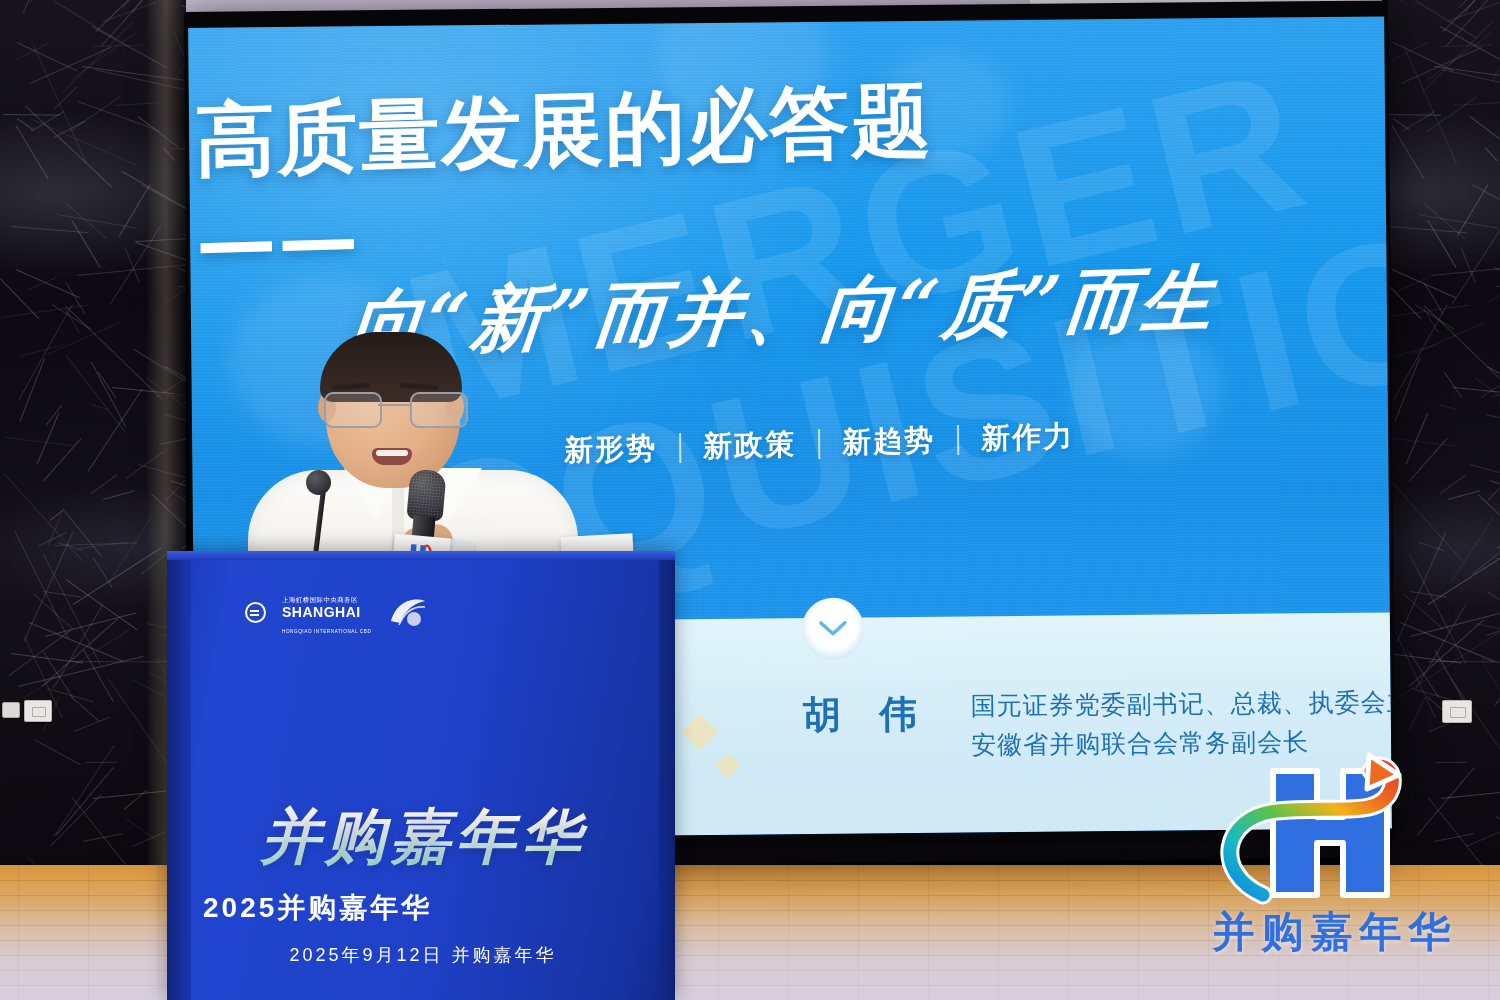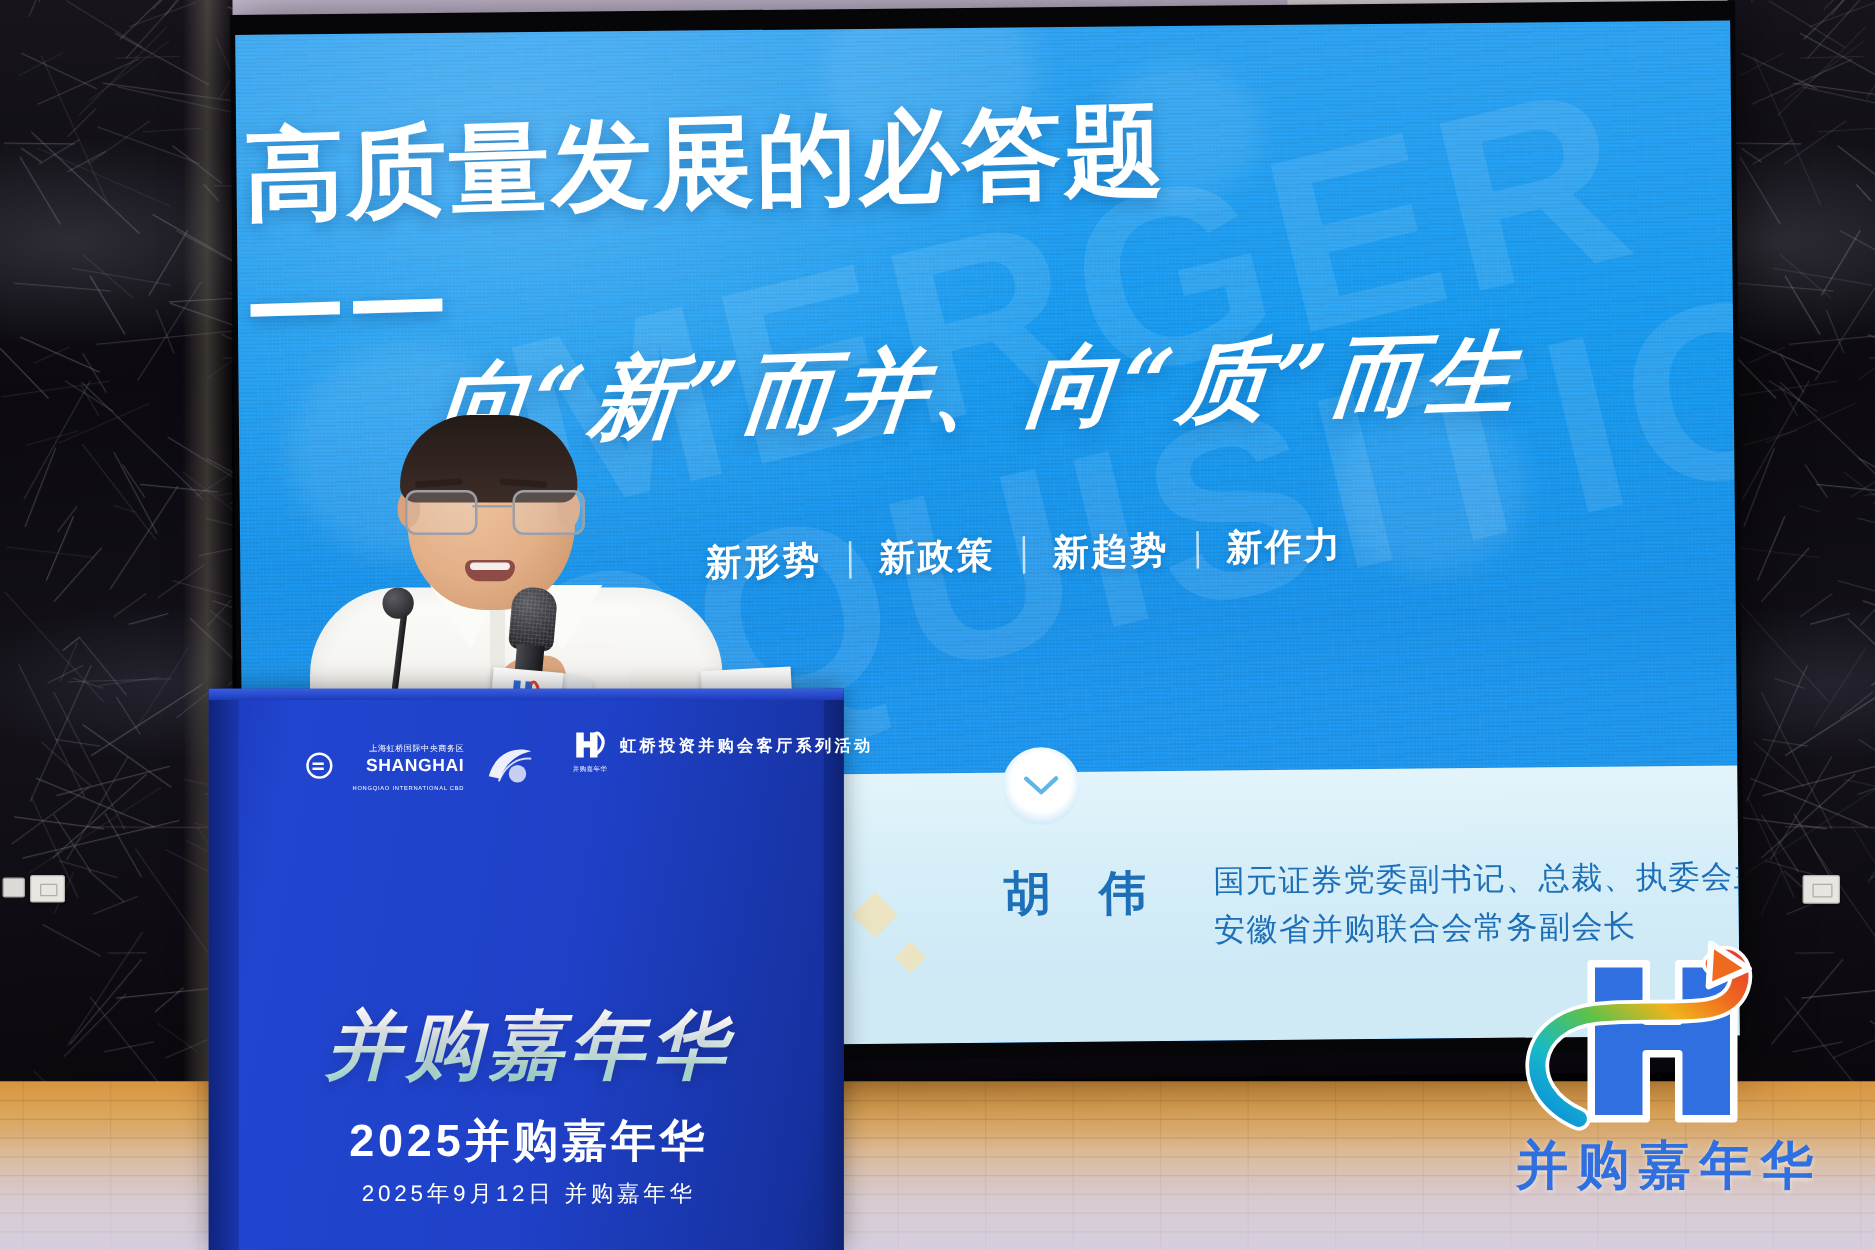--- a/index.html
+++ b/index.html
@@ -153,41 +153,41 @@
     background:linear-gradient(90deg,#122a8c,#0e2173);
   }
   .podium-top-edge{
     position:absolute;left:0;top:0;width:508px;height:9px;
     background:linear-gradient(180deg,#3a5ee0,#1b3bbb);
   }
   .p-logos{position:absolute;left:78px;top:38px;display:flex;align-items:center;gap:16px;}
   .shg-mark{width:17px;height:17px;border:2px solid #fff;border-radius:50%;position:relative;flex:none;}
   .shg-mark::after{content:"";position:absolute;left:3px;top:6px;width:9px;height:2px;background:#fff;
                    box-shadow:0 4px 0 #fff;}
-  .shg-txt{line-height:1;text-align:right;}
+  .shg-txt{line-height:1;}
   .shg-cn{color:#fff;font-size:6.5px;letter-spacing:.4px;white-space:nowrap;}
   .shg-en{color:#fff;font-size:14px;font-weight:bold;letter-spacing:.5px;line-height:1.05;}
   .shg-sub{color:#fff;font-size:4.6px;letter-spacing:.6px;white-space:nowrap;}
   .cn-swirl{width:42px;height:34px;position:relative;flex:none;}
   .hq-block{position:absolute;left:290px;top:31px;display:flex;align-items:center;gap:9px;}
   .hq-mark{width:30px;height:30px;position:relative;flex:none;}
   .hq-cap{position:absolute;left:0;top:30px;width:30px;text-align:center;color:#fff;font-size:5.2px;letter-spacing:.3px;}
   .hq-txt{color:#fff;font-size:13px;font-weight:bold;letter-spacing:2.6px;white-space:nowrap;}
 
   .p-brush{
     position:absolute;left:36px;top:246px;width:440px;text-align:center;
     font-size:60px;font-weight:bold;font-style:italic;letter-spacing:5px;
     font-family:"DejaVu Serif","Liberation Serif",serif;
     background:linear-gradient(180deg,#ffffff 28%,#cfeee6 62%,#8fd5cb 100%);
     -webkit-background-clip:text;background-clip:text;color:transparent;
     text-shadow:0 3px 10px rgba(0,0,30,.18);
   }
   .p-year{
-    position:absolute;left:36px;top:338px;width:440px;text-align:center;
-    color:#fff;font-size:36px;font-weight:bold;letter-spacing:3px;
+    position:absolute;left:36px;top:338px;width:440px;text-align:left;
+    color:#fff;font-size:28px;font-weight:bold;letter-spacing:3px;
   }
   .p-date{
     position:absolute;left:36px;top:392px;width:440px;text-align:center;
     color:#fff;font-size:18px;letter-spacing:3px;
   }
 
   
   .person{position:absolute;left:248px;top:330px;width:330px;height:250px;}
   .neck{position:absolute;left:118px;top:96px;width:62px;height:60px;background:#d9a783;border-radius:12px;}
   .head{
@@ -676,30 +676,20 @@
       </span>
       <span class="cn-swirl">
         <svg width="42" height="34" viewBox="0 0 42 34" aria-hidden="true">
           <path d="M4 26 C10 6 26 2 38 6 C28 8 18 14 13 28 Z" fill="#ffffff" opacity=".92"></path>
           <path d="M12 30 C18 16 28 11 38 12" fill="none" stroke="#ffffff" stroke-width="1.6" opacity=".8"></path>
           <circle cx="27" cy="24" r="7" fill="#ffffff" opacity=".75"></circle>
         </svg>
       </span>
     </div>
 
-    <div class="hq-block">
-      <span class="hq-mark">
-        <svg width="30" height="30" viewBox="0 0 30 30" aria-hidden="true">
-          <path d="M4 4 h6 v7 h5 V4 h6 v20 h-6 v-8 h-5 v8 H4 Z" fill="#ffffff"></path>
-          <path d="M18 22 C25 19 28 11 23 6 C21 3.5 18.5 4.5 18.6 7.5" fill="none" stroke="#ffffff" stroke-width="2.6"></path>
-        </svg>
-        <span class="hq-cap">并购嘉年华</span>
-      </span>
-      <span class="hq-txt">虹桥投资并购会客厅系列活动</span>
-    </div>
 
     <div class="p-brush">并购嘉年华</div>
     <div class="p-year">2025并购嘉年华</div>
     <div class="p-date">2025年9月12日    并购嘉年华</div>
   </div>
 
   <div class="wm-logo">
     <svg width="300" height="175" viewBox="0 0 300 175" aria-hidden="true">
       <defs>
         <linearGradient id="swoosh" x1="0" y1="1" x2="1" y2="0">

